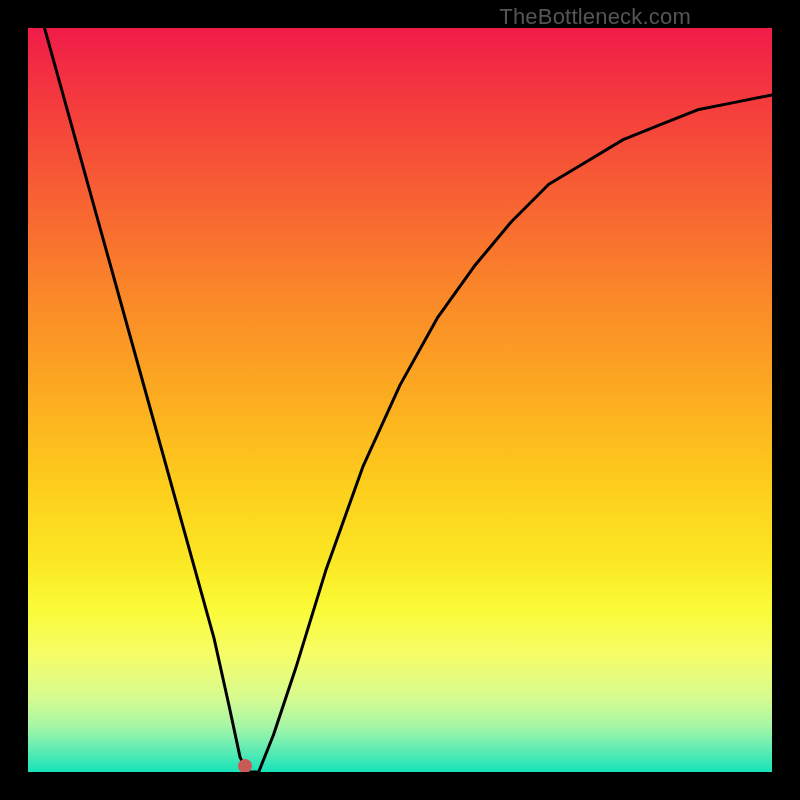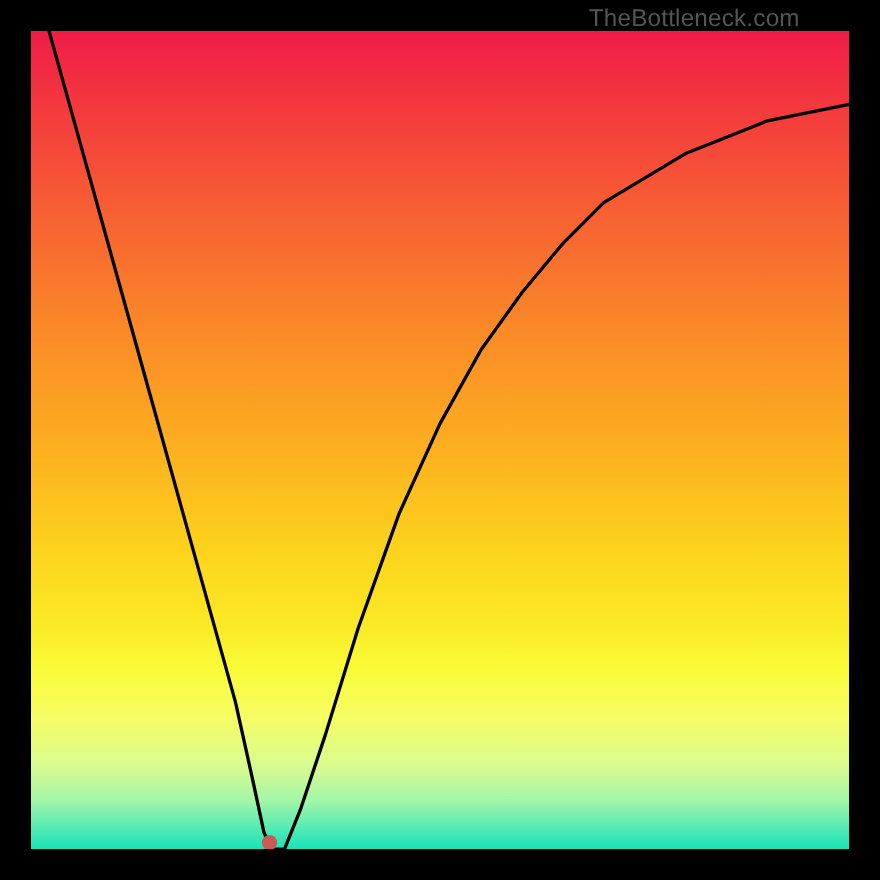--- a/index.html
+++ b/index.html
@@ -9,21 +9,20 @@
     height: 800px;
     background: #000;
     font-family: Arial, Helvetica, sans-serif;
     overflow: hidden;
   }
   .frame {
     position: relative;
     width: 703px;
     height: 800px;
     background: #000;
-    padding-left: 36px;
   }
   .watermark {
     position: absolute;
     top: 4px;
     right: 12px;
     color: #555;
     font-size: 22px;
     font-weight: 400;
     letter-spacing: 0.2px;
     user-select: none;

